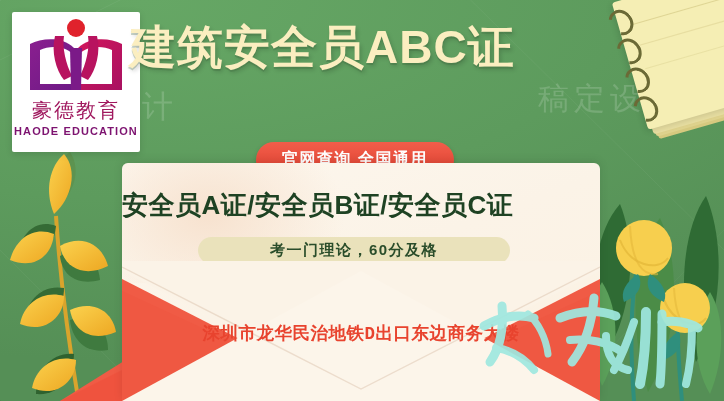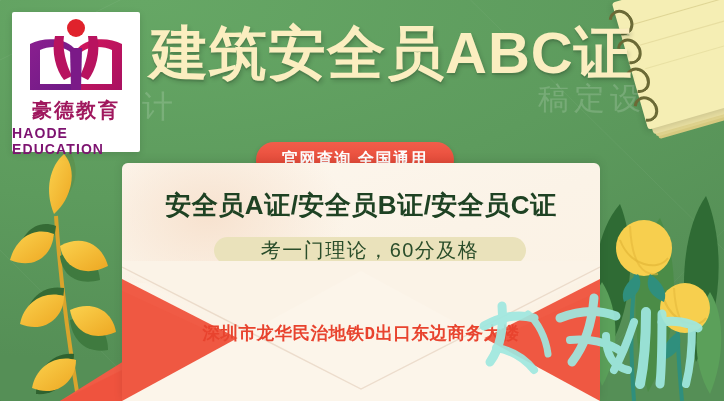--- a/index.html
+++ b/index.html
@@ -64,33 +64,33 @@
 
   
   .logo-card{
     position:absolute;left:12px;top:12px;width:128px;height:140px;
     background:#ffffff;border-radius:2px;
     box-shadow:0 2px 7px rgba(0,0,0,.13);
     display:flex;flex-direction:column;align-items:center;
   }
   .logo-mark{position:relative;width:104px;height:84px;margin-top:6px;}
   .logo-cn{
-    font-size:20px;font-weight:700;color:#a0185e;letter-spacing:2px;
+    font-size:20px;font-weight:400;color:#a0185e;letter-spacing:2px;
     margin-top:-2px;line-height:1;
     font-family:"Liberation Sans","DejaVu Sans",sans-serif;
   }
   .logo-en{
-    font-size:14px;font-weight:700;color:#7d1370;letter-spacing:1.1px;
+    font-size:11px;font-weight:700;color:#7d1370;letter-spacing:1.1px;
     margin-top:5px;
   }
 
   
   .headline{
-    position:absolute;left:150px;top:24px;
-    font-size:58px;line-height:1;font-weight:700;
+    position:absolute;left:130px;top:24px;
+    font-size:46px;line-height:1;font-weight:700;
     color:#fbeec0;letter-spacing:1px;
     text-shadow:0 2px 0 rgba(60,100,60,.28), 2px 3px 4px rgba(0,0,0,.16);
     white-space:nowrap;
   }
 
   
   .badge{
     position:absolute;left:256px;top:110px;
     padding:7px 26px 8px;border-radius:20px;
     background:linear-gradient(180deg,#f15d4a 0%,#e0402f 100%);
@@ -116,30 +116,30 @@
   .card-ring{
     position:absolute;left:175px;top:95px;width:46px;height:46px;
     border:2px solid rgba(180,150,120,.13);border-radius:50%;
   }
   .card-ring2{
     position:absolute;left:183px;top:103px;width:30px;height:30px;
     border:2px solid rgba(180,150,120,.13);border-radius:50%;
   }
 
   .card-title{
-    position:absolute;left:0;right:0;top:25px;text-align:center;
+    position:absolute;left:0;right:0;top:25px;text-align:left;
     font-size:26px;font-weight:700;color:#1e4223;letter-spacing:.5px;
     white-space:nowrap;
   }
 
   .pill{
-    position:absolute;left:92px;width:312px;height:27px;
+    position:absolute;left:76px;width:312px;height:27px;
     background:#eae2bb;border-radius:14px;
     display:flex;align-items:center;justify-content:center;
-    color:#2a4d2a;font-size:20px;font-weight:400;letter-spacing:1.5px;
+    color:#2a4d2a;font-size:15px;font-weight:700;letter-spacing:1.5px;
     white-space:nowrap;
   }
   .pill-1{top:74px;}
   .pill-2{top:109px;}
 
   
   .flap{position:absolute;left:0;right:0;bottom:0;height:140px;pointer-events:none;}
 
   .address{
     position:absolute;left:0;right:0;top:158px;text-align:center;

